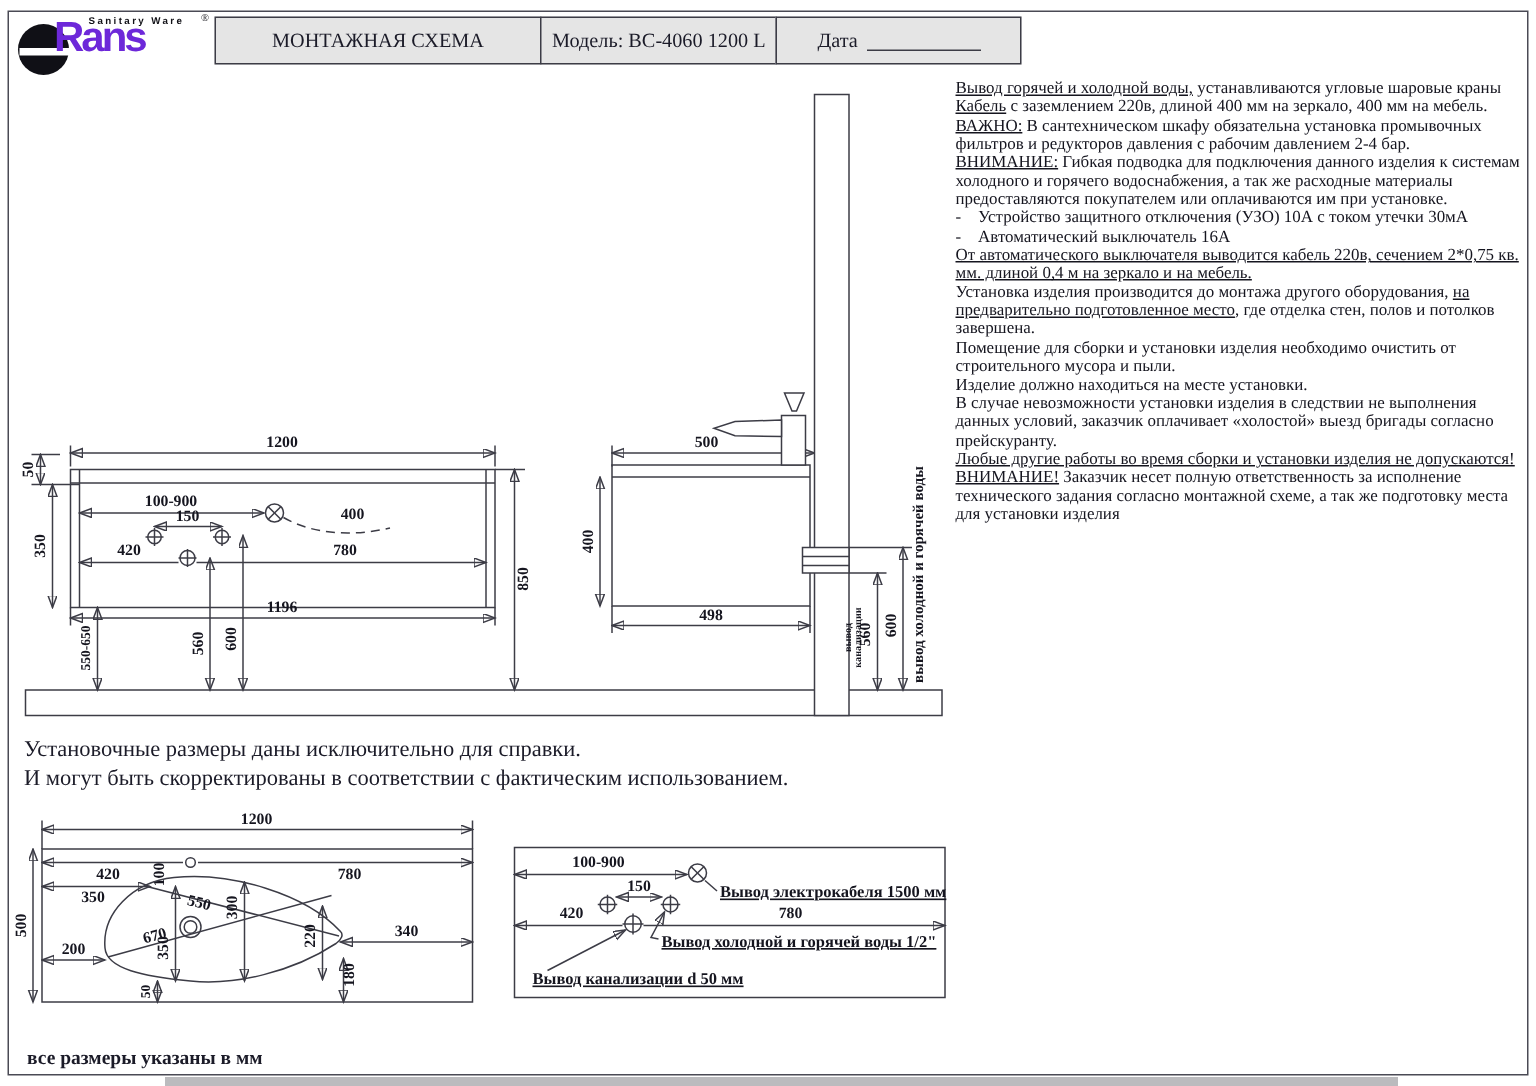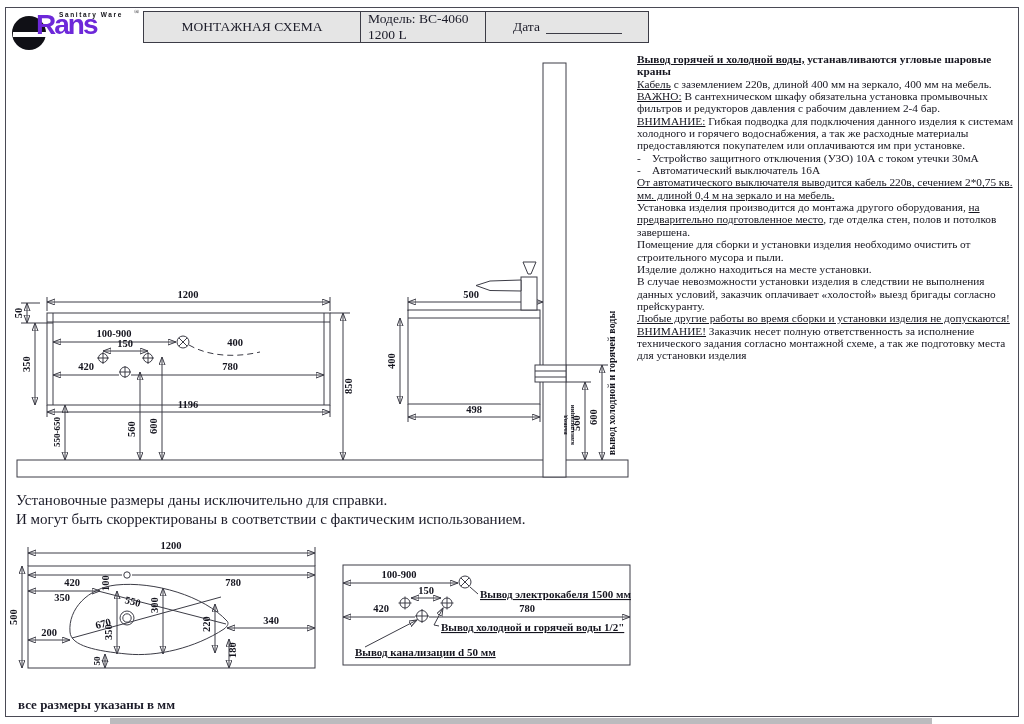--- a/index.html
+++ b/index.html
@@ -14,21 +14,21 @@
   .logo .disc{position:absolute;left:0;top:8px;width:34px;height:34px;background:#101016;border-radius:50%}
   .logo .slot{position:absolute;left:1px;top:24px;width:36px;height:5px;background:#fff}
   .logo .rans{position:absolute;left:24px;top:1px;font-family:Liberation Sans, sans-serif;font-weight:800;font-size:28px;letter-spacing:-2px;color:#6d28d9}
   .logo .sub{position:absolute;left:47px;top:3px;font-family:"Liberation Sans",sans-serif;font-weight:700;font-size:6.5px;letter-spacing:1.6px;color:#101016;white-space:nowrap}
   .logo .reg{position:absolute;left:122px;top:0;font-size:7px;color:#101016}
 
   
   .hdr{left:143px;top:11px;height:32px;display:flex;font-size:13.5px}
   .hdr .cell{border:1px solid #3c3c46;height:32px;display:flex;align-items:center;background:#e5e5e5}
   .hdr .c1{width:218px;justify-content:center}
-  .hdr .c2{width:126px;margin-left:-1px;padding-left:7px}
+  .hdr .c2{width:158px;margin-left:-1px;padding-left:7px}
   .hdr .c3{width:164px;margin-left:-1px;padding-left:27px}
   .hdr .blank{display:inline-block;width:76px;border-bottom:1px solid #3c3c46;height:14px;margin-left:6px}
 
   
   svg{position:absolute;overflow:visible}
   svg line,svg path,svg rect,svg circle,svg polygon,svg polyline{stroke:#3c3c46;stroke-width:1;fill:none}
   svg .f{fill:#fff}
   svg .dash{stroke-dasharray:6 4}
   svg text{font-family:"Liberation Serif",serif;font-size:10.5px;font-weight:600;fill:#15151f;stroke:none}
   svg text.s9{font-size:9px}
@@ -39,21 +39,21 @@
 
   
   .refnotes{left:16px;top:491px;font-size:15px;line-height:19px}
   .units{left:18px;top:697px;font-size:13px;font-weight:600}
 
   
   .instructions{left:637px;top:53px;width:381px;font-size:11.3px;line-height:12.35px;color:#15151f}
   .instructions p{margin:0}
   .instructions p.gap{margin-top:0}
   .instructions .u{text-decoration:underline}
-  .instructions .b{font-weight:700}
+  .instructions .b{font-weight:400}
 </style>
 </head>
 <body>
 
 <svg width="0" height="0">
   <defs>
     <marker id="arr" markerWidth="9" markerHeight="8" refX="8" refY="3" orient="auto-start-reverse" markerUnits="userSpaceOnUse">
       <path d="M0,0 L8,3 L0,6 Z" fill="#3c3c46" stroke="none"></path>
     </marker>
   </defs>

